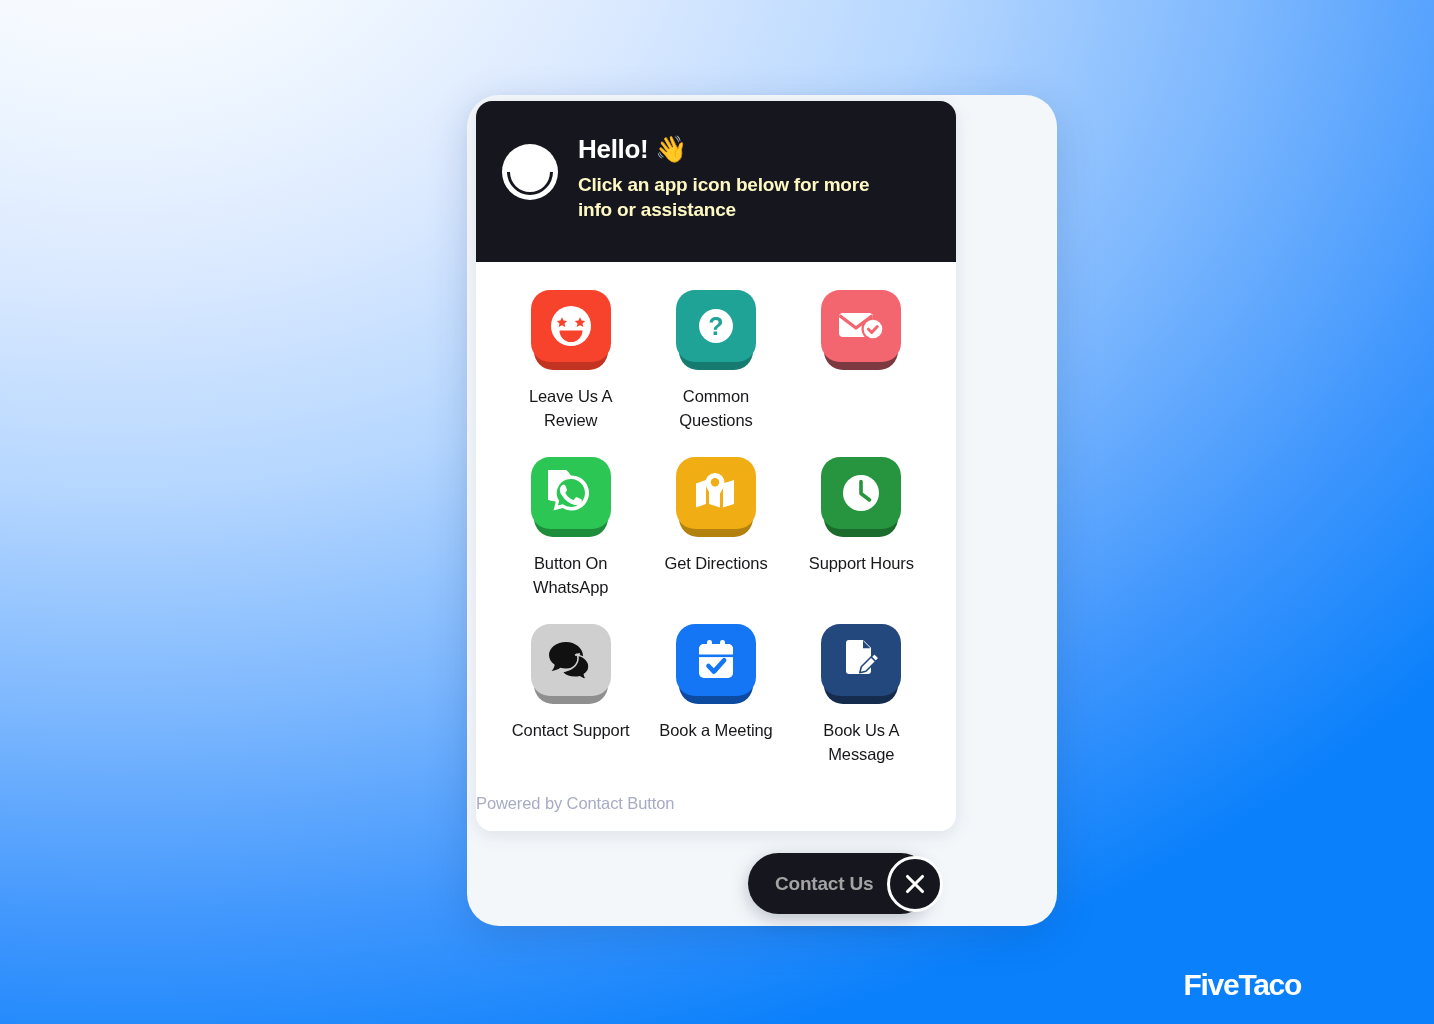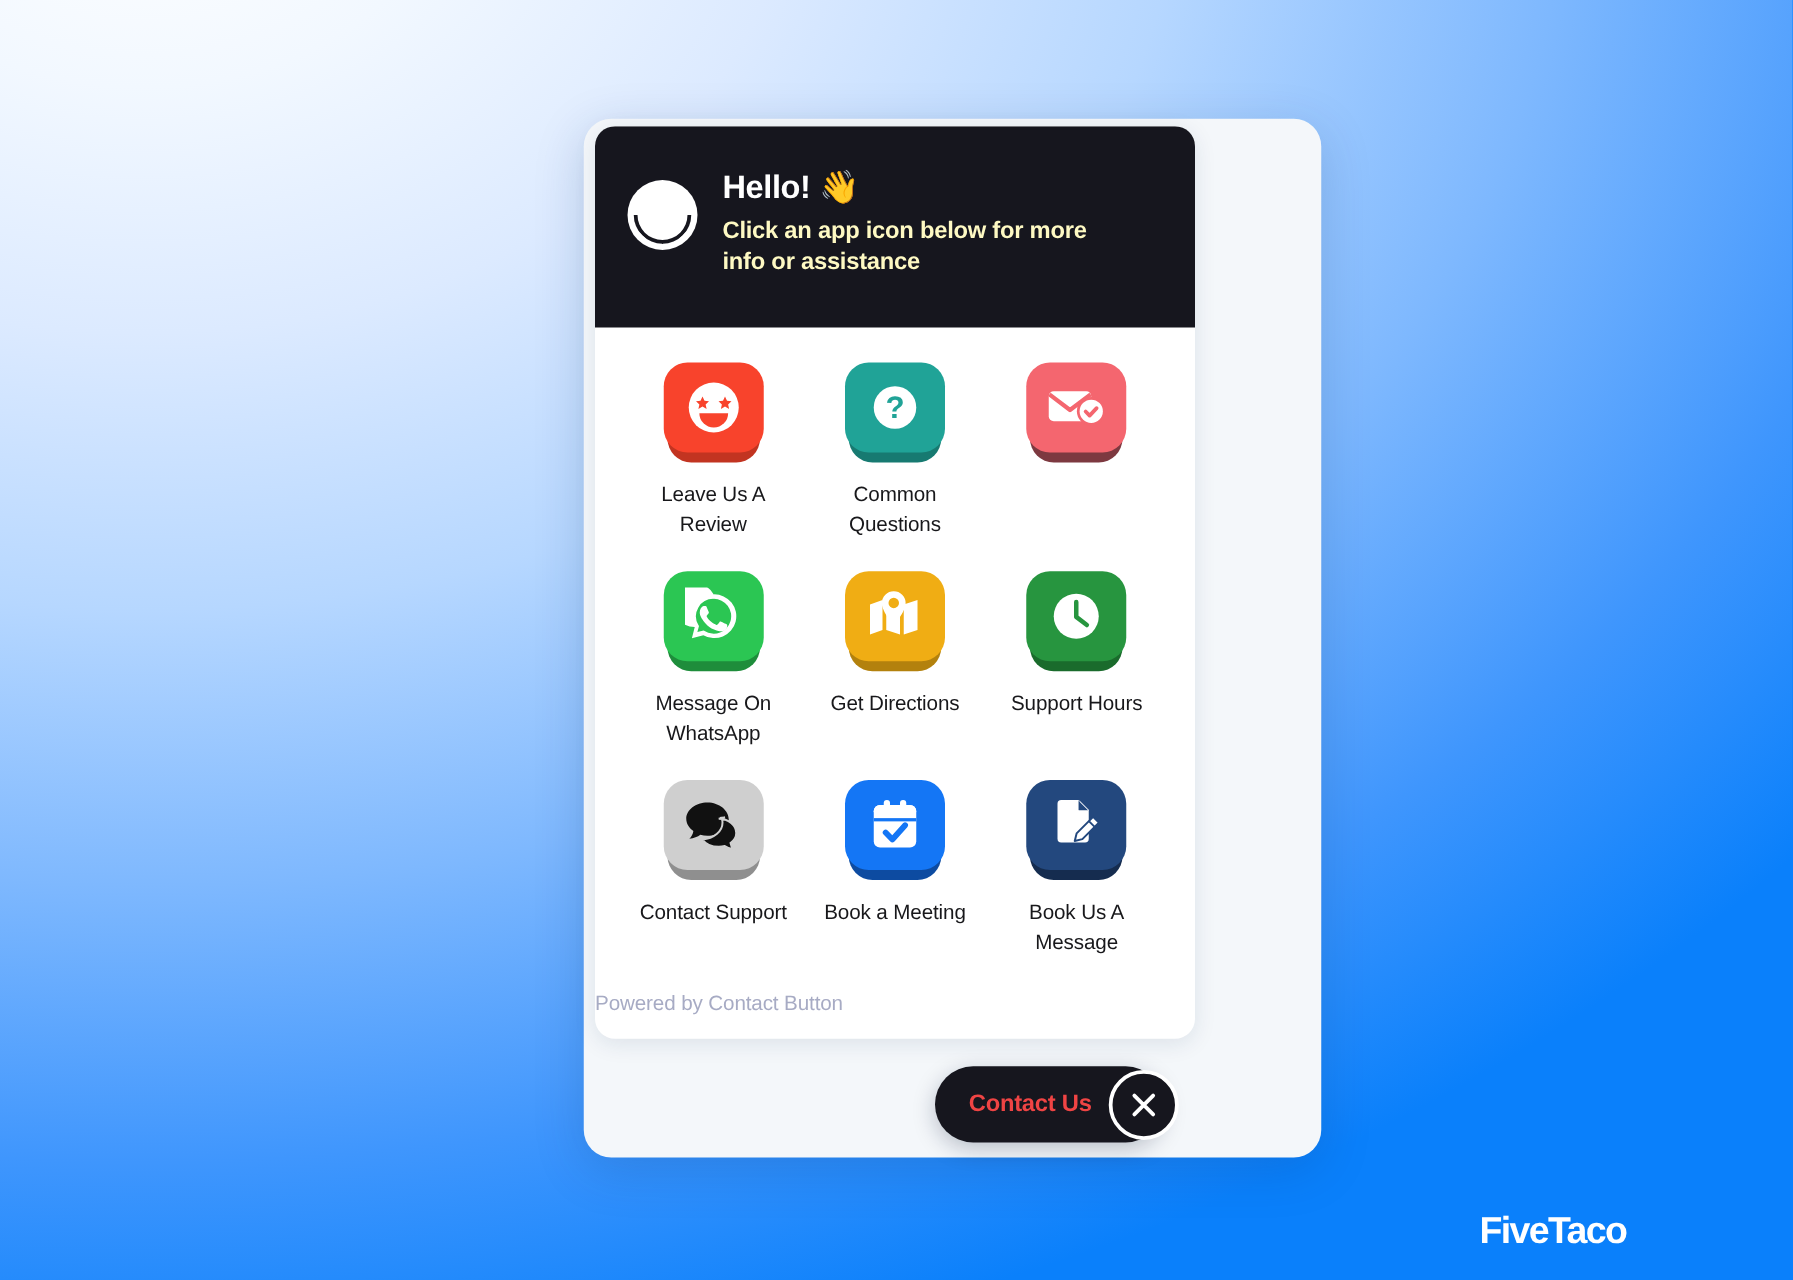--- a/index.html
+++ b/index.html
@@ -19,21 +19,21 @@
   }
 
   
   .widget-shell {
     position: absolute;
     left: 467px;
     top: 95px;
     width: 590px;
     height: 831px;
     background: #f4f7fa;
-    border-radius: 22px;
+    border-radius: 32px;
     box-shadow: 0 10px 40px rgba(10, 50, 110, .18);
   }
 
   
   .widget-card {
     position: absolute;
     left: 9px;
     top: 6px;
     width: 480px;
     height: 730px;
@@ -172,21 +172,21 @@
     height: 61px;
     background: #16161e;
     border-radius: 34px;
     display: flex;
     align-items: center;
     padding: 0 58px 0 27px;
     cursor: pointer;
     box-shadow: 0 5px 18px rgba(10, 25, 55, .25);
   }
   .contact-pill-label {
-    color: #ef4444;
+    color: #a3a3a3;
     font-size: 19px;
     font-weight: bold;
     letter-spacing: -0.2px;
     white-space: nowrap;
   }
   .close-circle {
     position: absolute;
     right: -12px;
     top: 50%;
     transform: translateY(-50%);
@@ -290,21 +290,21 @@
                          m0 3.6 a13.9 13.9 0 1 1 -7.3 25.7 l-.8-.5 -5 1.3 1.3-4.8 -.5-.8 A13.9 13.9 0 0 1 23 9.1 z" fill="#ffffff"></path>
                 <path d="M17.4 15.6 c-.4-.9-.8-.9-1.2-.9 h-1 c-.4 0-1 .15-1.5.75 -.5.6-1.9 1.85-1.9 4.5 0 2.65 1.95 5.2 2.2 5.55
                          .25.35 3.75 6 9.25 8.15 4.55 1.8 5.5 1.45 6.5 1.35 1-.1 3.2-1.3 3.65-2.6 .45-1.3.45-2.4.3-2.65
                          -.15-.25-.55-.4-1.15-.7 -.6-.3-3.2-1.6-3.7-1.75 -.5-.2-.85-.3-1.2.25 -.35.55-1.4 1.75-1.7 2.1
                          -.3.35-.6.4-1.15.1 -.55-.3-2.3-.85-4.35-2.7 -1.6-1.45-2.7-3.2-3-3.75 -.3-.55 0-.85.25-1.1
                          .25-.25.55-.65.8-.95 .25-.3.35-.55.5-.9 .15-.35.1-.65-.05-.95 -.15-.3-1.2-2.95-1.65-3.9z" fill="#ffffff"></path>
               </svg>
             </span>
           </div>
         </div>
-        <div class="app-label">Message On WhatsApp</div>
+        <div class="app-label">Button On WhatsApp</div>
       </div>
 
       <div class="app-item">
         <div class="tile-wrap">
           <div class="tile-shadow" style="background:#b3810d"></div>
           <div class="tile" style="background:#f0ad14">
             <span>
               <svg width="48" height="44" viewBox="0 0 48 44">
                 <path d="M4 12.5 L14 9 v24 L4 36.5 z" fill="#ffffff"></path>
                 <path d="M17 9 L28 12.5 v24 L17 33 z" fill="#ffffff"></path>

